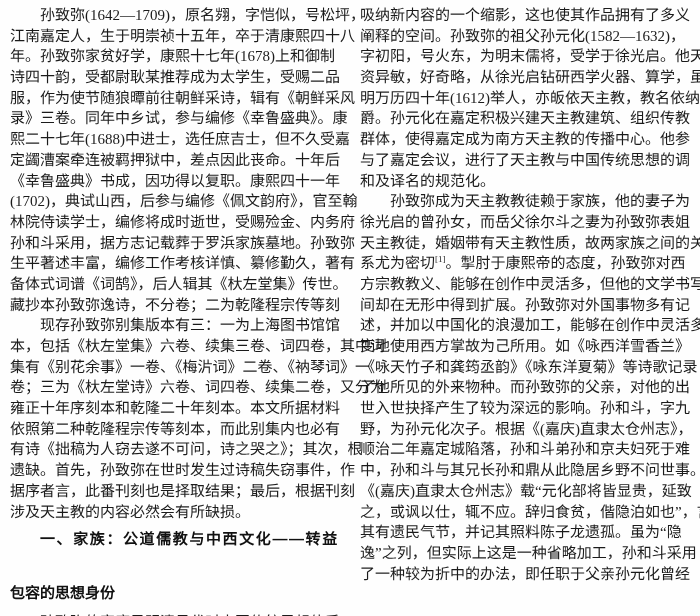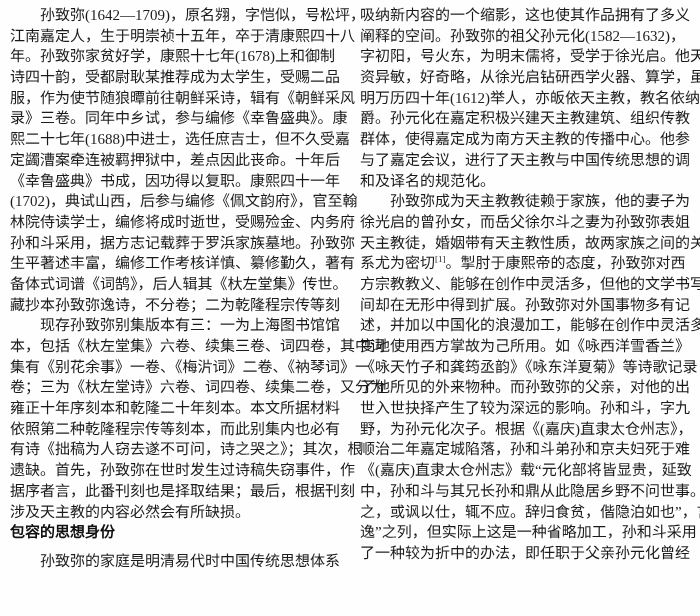--- a/index.html
+++ b/index.html
@@ -22,21 +22,21 @@
     white-space:nowrap;
     overflow:visible;
   }
   .indent{text-indent:2em;}
   .heading1,.heading2{
     font-weight:bold;
     font-family:"Liberation Sans","DejaVu Sans",sans-serif;
     color:#111;
   }
   .heading1{letter-spacing:1.6px;margin-top:7px;}
-  .heading2{margin-bottom:8px;}
+  .heading2{margin-bottom:8px;margin-top:33px;}
   sup{
     font-size:9px;line-height:0;vertical-align:super;
     letter-spacing:0;
   }
 </style>
 </head>
 <body>
 
 <div class="page">
   <div class="col">
@@ -58,20 +58,21 @@
       <div class="line body indent">现存孙致弥别集版本有三：一为上海图书馆馆</div>
       <div class="line body">本，包括《杕左堂集》六卷、续集三卷、词四卷，其中词</div>
       <div class="line body">集有《别花余事》一卷、《梅沜词》二卷、《衲琴词》一</div>
       <div class="line body">卷；三为《杕左堂诗》六卷、词四卷、续集二卷，又分为</div>
       <div class="line body">雍正十年序刻本和乾隆二十年刻本。本文所据材料</div>
       <div class="line body">依照第二种乾隆程宗传等刻本，而此别集内也必有</div>
       <div class="line body">有诗《拙稿为人窃去遂不可问，诗之哭之》；其次，根</div>
       <div class="line body">遗缺。首先，孙致弥在世时发生过诗稿失窃事件，作</div>
       <div class="line body">据序者言，此番刊刻也是择取结果；最后，根据刊刻</div>
       <div class="line body">涉及天主教的内容必然会有所缺损。</div>
+      <div class="line heading1 indent">一、家族：公道儒教与中西文化——转益</div>
       <div class="line heading2">包容的思想身份</div>
       <div class="line body indent">孙致弥的家庭是明清易代时中国传统思想体系</div>
     </div>
   <div class="col">
       <div class="line body">吸纳新内容的一个缩影，这也使其作品拥有了多义</div>
       <div class="line body">阐释的空间。孙致弥的祖父孙元化(1582—1632)，</div>
       <div class="line body">字初阳，号火东，为明末儒将，受学于徐光启。他天</div>
       <div class="line body">资异敏，好奇略，从徐光启钻研西学火器、算学，虽为</div>
       <div class="line body">明万历四十年(1612)举人，亦皈依天主教，教名依纳</div>
       <div class="line body">爵。孙元化在嘉定积极兴建天主教建筑、组织传教</div>
@@ -84,19 +85,20 @@
       <div class="line body">系尤为密切<sup>[1]</sup>。掣肘于康熙帝的态度，孙致弥对西</div>
       <div class="line body">方宗教教义、能够在创作中灵活多，但他的文学书写空</div>
       <div class="line body">间却在无形中得到扩展。孙致弥对外国事物多有记</div>
       <div class="line body">述，并加以中国化的浪漫加工，能够在创作中灵活多</div>
       <div class="line body">变地使用西方掌故为己所用。如《咏西洋雪香兰》</div>
       <div class="line body">《咏天竹子和龚筠丞韵》《咏东洋夏菊》等诗歌记录</div>
       <div class="line body">了他所见的外来物种。而孙致弥的父亲，对他的出</div>
       <div class="line body">世入世抉择产生了较为深远的影响。孙和斗，字九</div>
       <div class="line body">野，为孙元化次子。根据《(嘉庆)直隶太仓州志》，</div>
       <div class="line body">顺治二年嘉定城陷落，孙和斗弟孙和京夫妇死于难</div>
+      <div class="line body">中，孙和斗与其兄长孙和鼎从此隐居乡野不问世事。</div>
       <div class="line body">《(嘉庆)直隶太仓州志》载“元化部将皆显贵，延致</div>
-      <div class="line body">中，孙和斗与其兄长孙和鼎从此隐居乡野不问世事。</div>
       <div class="line body">之，或讽以仕，辄不应。辞归食贫，偕隐泊如也”，言</div>
+      <div class="line body">其有遗民气节，并记其照料陈子龙遗孤。虽为“隐</div>
       <div class="line body">逸”之列，但实际上这是一种省略加工，孙和斗采用</div>
       <div class="line body">了一种较为折中的办法，即任职于父亲孙元化曾经</div>
     </div>
 </div>
 
 </body></html>

